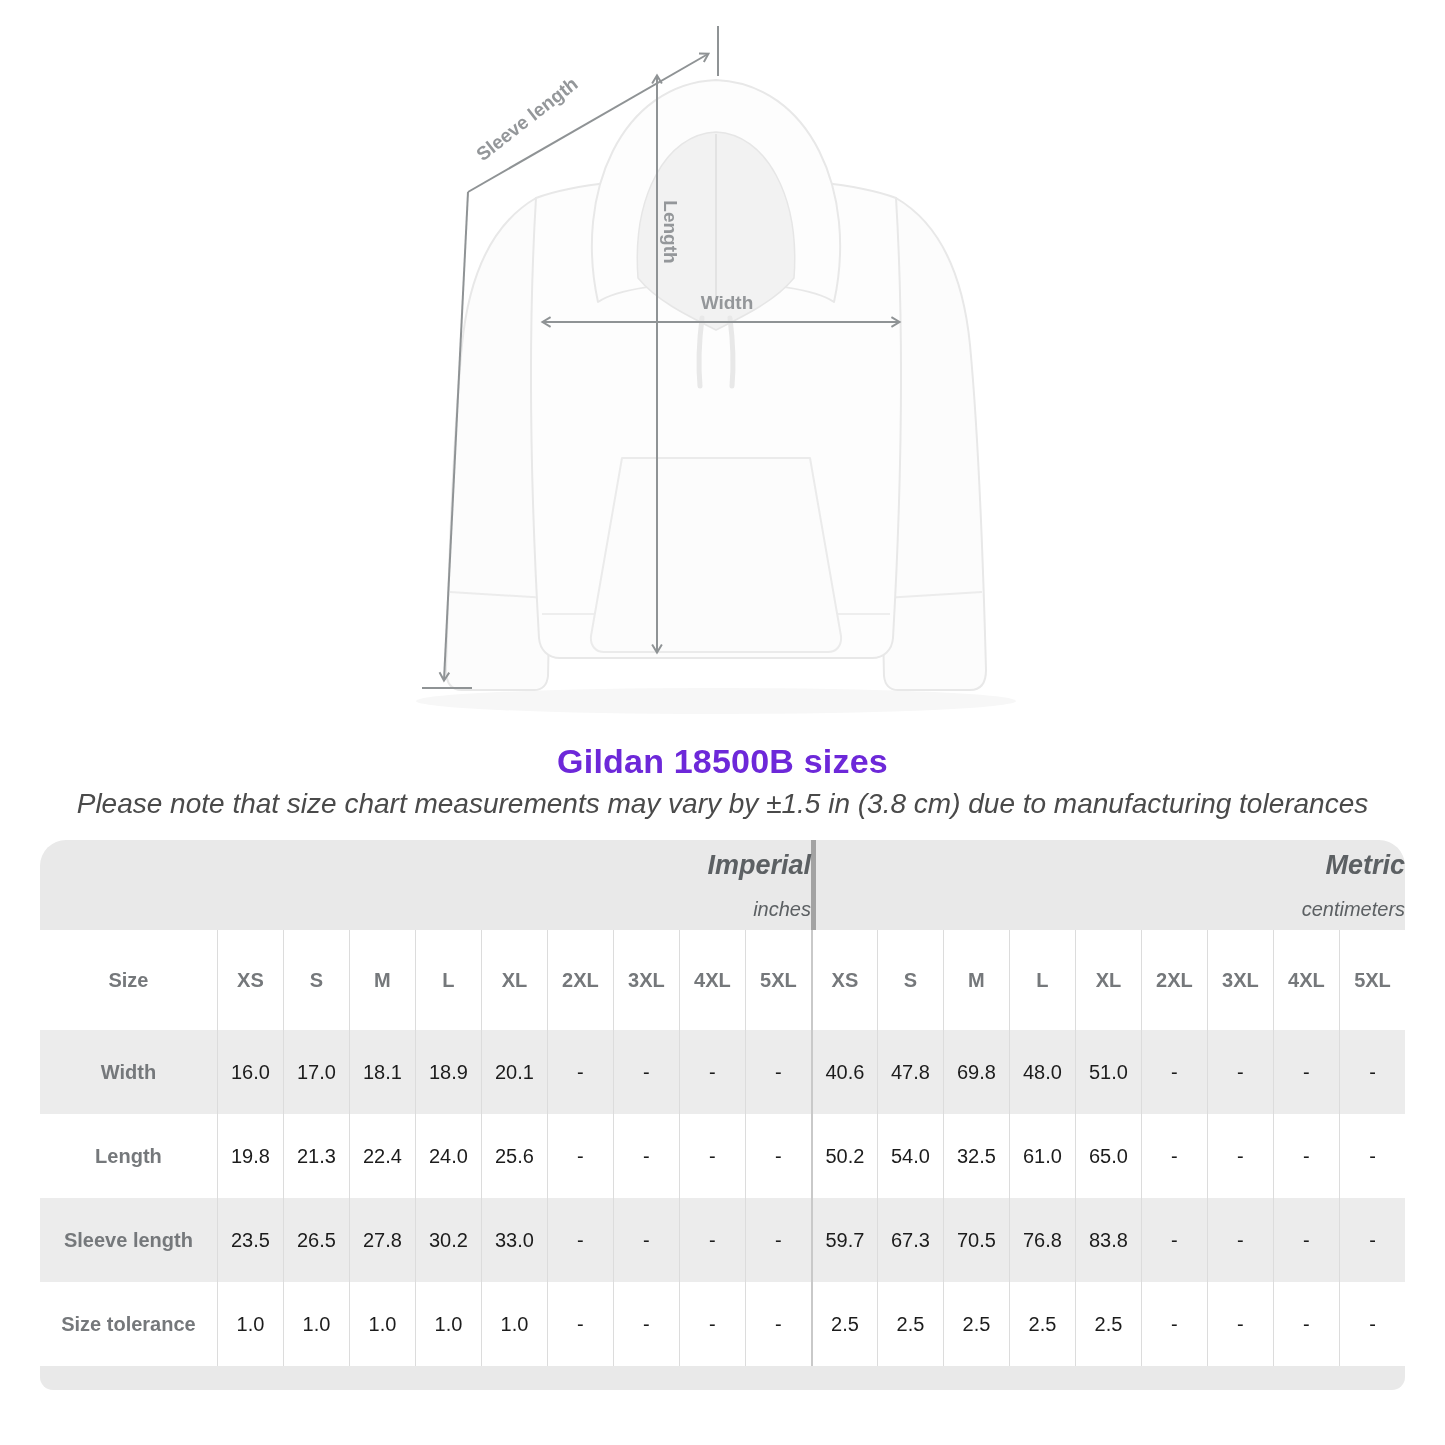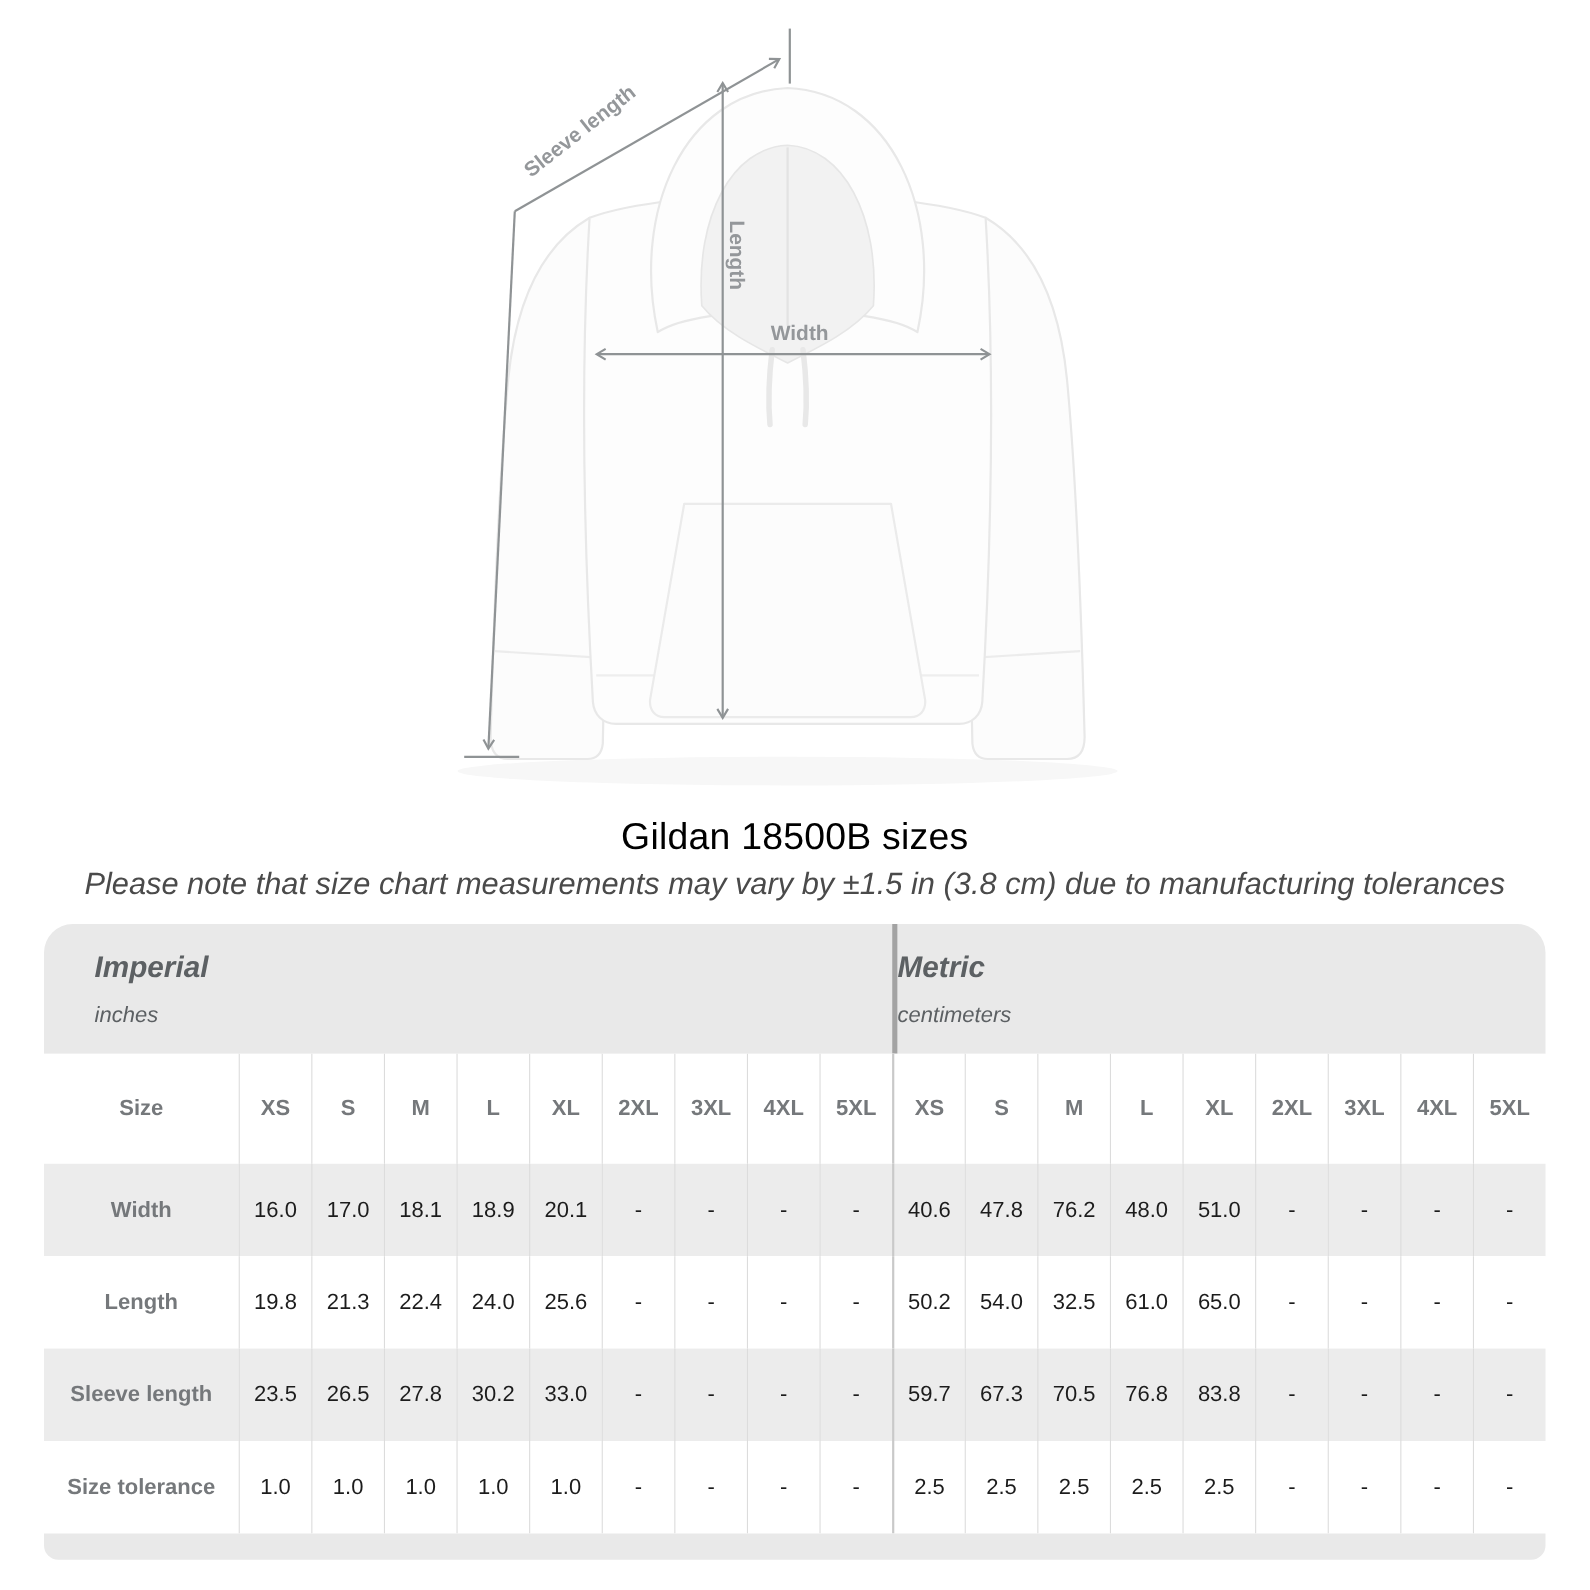--- a/index.html
+++ b/index.html
@@ -5,29 +5,29 @@
   * { margin:0; padding:0; box-sizing:border-box; }
   html,body { background:#ffffff; }
   .page {
     position:relative; width:1445px; height:1445px; background:#fff;
     font-family:"Liberation Sans","DejaVu Sans",sans-serif; overflow:hidden;
   }
   .hero { position:relative; width:1445px; height:736px; }
   .hero svg { display:block; }
 
   .title-block { text-align:center; padding-top:6px; }
-  h1.title { font-size:34px; line-height:1.15; font-weight:normal; color:#000000; letter-spacing:.2px; }
+  h1.title { font-size:34px; line-height:1.15; font-weight:bold; color:#6d28d9; letter-spacing:.2px; }
   .subtitle { margin-top:7px; font-size:28px; font-style:italic; color:#4a4a4a; }
 
   table.sizes { border-collapse:separate; border-spacing:0; table-layout:fixed;
     width:1365px; margin:20px auto 0; }
   col.c-lbl { width:177px; }
   col.c-sz { width:66px; }
 
-  .band { background:#e9e9e9; height:118px; text-align:left; vertical-align:middle;
+  .band { background:#e9e9e9; height:90px; text-align:right; vertical-align:middle;
     font-style:italic; color:#5c6063; }
   .band-l { border-radius:26px 0 0 0; padding-left:46px; }
   .band-r { border-radius:0 26px 0 0; border-left:5px solid #a3a3a3; }
   .gname { font-size:27px; font-weight:bold; }
   .gunit { font-size:20px; margin-top:17px; font-weight:normal; }
 
   tr.szr th { height:100px; background:#ffffff; }
   th.lblh, td.lbl { color:#75787b; font-size:20px; font-weight:bold; text-align:center; }
   th.sz { color:#75787b; font-size:20px; font-weight:bold; }
 
@@ -157,21 +157,21 @@
       <td class="val c">17.0</td>
       <td class="val c">18.1</td>
       <td class="val c">18.9</td>
       <td class="val c">20.1</td>
       <td class="val c">-</td>
       <td class="val c">-</td>
       <td class="val c">-</td>
       <td class="val c">-</td>
       <td class="val m">40.6</td>
       <td class="val c">47.8</td>
-      <td class="val c">76.2</td>
+      <td class="val c">69.8</td>
       <td class="val c">48.0</td>
       <td class="val c">51.0</td>
       <td class="val c">-</td>
       <td class="val c">-</td>
       <td class="val c">-</td>
       <td class="val c">-</td>
     </tr>
 
     <tr class="vr">
       <td class="lbl">Length</td>

